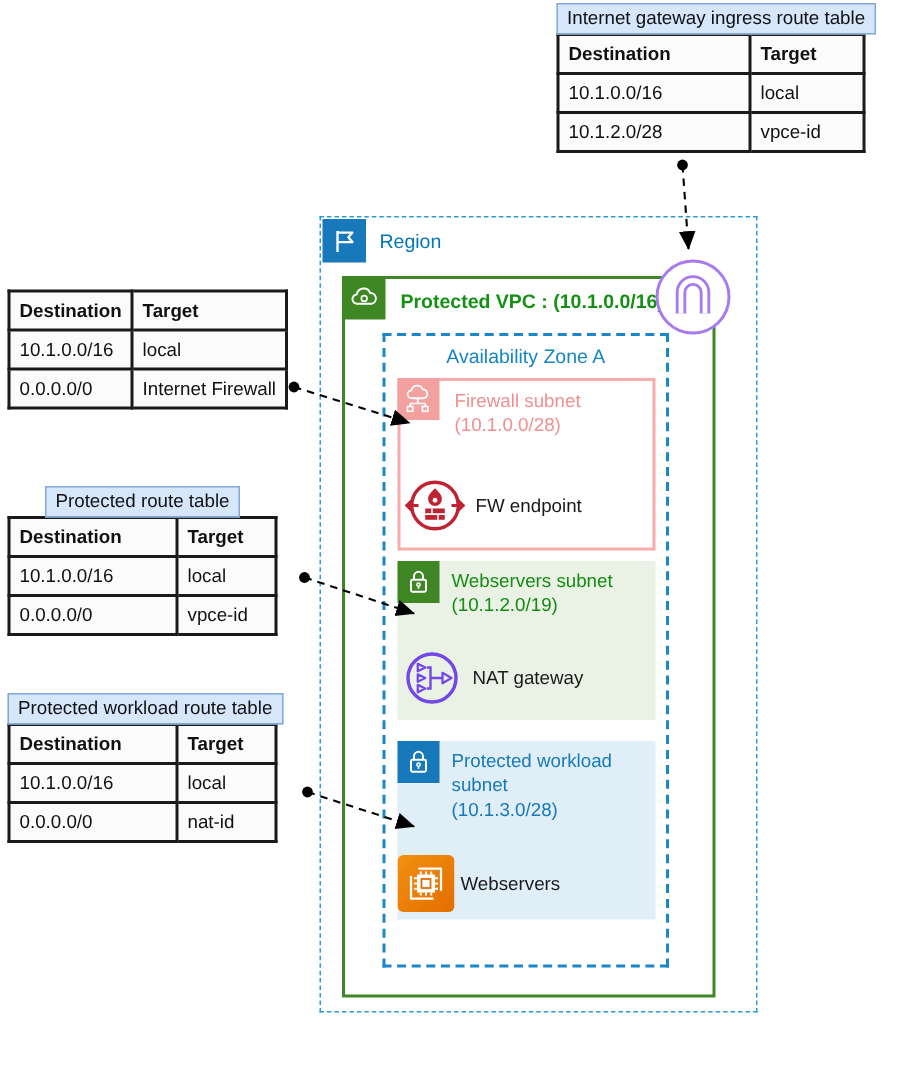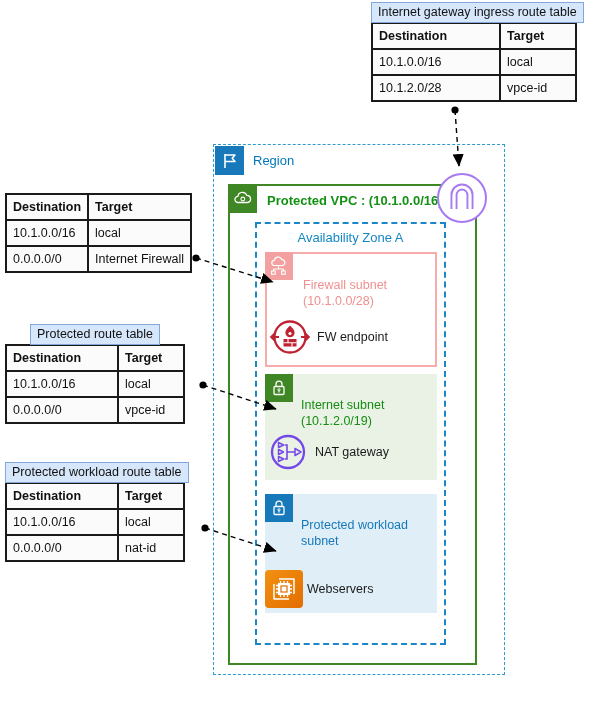--- a/index.html
+++ b/index.html
@@ -28,21 +28,21 @@
   .area-icon { position:absolute; width:29px; height:29px; display:flex; align-items:center; justify-content:center; }
   .region-label { position:absolute; left:39px; top:8px; font-size:13px; color:#0077bb; }
   .vpc-box { position:absolute; left:228px; top:184px; width:249px; height:481px;
     border:2px solid #3f8624; background:transparent; }
   .vpc-label { position:absolute; left:37px; top:7px; font-size:13px; font-weight:bold; color:#149114; white-space:nowrap; }
   .az-box { position:absolute; left:255px; top:222px; width:191px; height:423px;
     border:2px dashed #1b87c9; }
   .az-label { position:absolute; top:6px; left:0; right:0; text-align:center; font-size:13px; color:#1586c4; }
   
   .subnet { position:absolute; left:265px; width:172px; }
-  .subnet-title { position:absolute; left:36px; top:5px; font-size:12.5px; line-height:1.3;margin-top:18px; }
+  .subnet-title { position:absolute; left:36px; top:5px; font-size:12.5px; line-height:1.3; }
   .resource { position:absolute; left:0; right:0; bottom:5px; display:flex; flex-direction:row; align-items:center; gap:4px; }
   .resource-label { font-size:12.5px; color:#1a1a1a; }
   .igw-circle { position:absolute; left:437px; top:173px; width:50px; height:50px;
     border:2.5px solid #a87af0; border-radius:50%; background:#fff; z-index:5;
     display:flex; align-items:center; justify-content:center; }
   .overlay { position:absolute; left:0; top:0; z-index:10; pointer-events:none; }
 </style>
 </head>
 <body>
 
@@ -197,21 +197,21 @@
   <div class="subnet" style="top:374px; height:106px; background:#e9f2e4;">
     <div class="area-icon" style="left:0; top:0; width:28px; height:28px; background:#3f8624;">
       <svg width="20" height="20" viewBox="0 0 20 20">
         <rect x="5" y="8.5" width="10" height="8" rx="1" fill="none" stroke="#fff" stroke-width="1.3"></rect>
         <path d="M7 8.5 V6.2 a3 3 0 0 1 6 0 V8.5" fill="none" stroke="#fff" stroke-width="1.3"></path>
         <circle cx="10" cy="11.8" r="1.1" fill="none" stroke="#fff" stroke-width="1"></circle>
         <path d="M10 12.9 V14.6" stroke="#fff" stroke-width="1"></path>
       </svg>
     </div>
     <div class="subnet-title" style="color:#168c14;">
-      <div>Internet subnet</div>
+      <div>Webservers subnet</div>
       <div>(10.1.2.0/19)</div>
     </div>
     <div class="resource">
       <svg width="46" height="46" viewBox="0 0 46 46">
         <circle cx="23" cy="23" r="16" fill="none" stroke="#7448e8" stroke-width="2.3"></circle>
         <path d="M13.5 13.5 l5 2.5 -5 2.5 Z M13.5 20.5 l5 2.5 -5 2.5 Z M13.5 27.5 l5 2.5 -5 2.5 Z" fill="none" stroke="#7448e8" stroke-width="1.5" stroke-linejoin="round"></path>
         <path d="M19.5 16 H22 V30 H19.5 M22 23 H30" fill="none" stroke="#7448e8" stroke-width="1.6"></path>
         <path d="M30 19.5 l6 3.5 -6 3.5 Z" fill="none" stroke="#7448e8" stroke-width="1.5" stroke-linejoin="round"></path>
       </svg>
       <div class="resource-label">NAT gateway</div>
@@ -222,20 +222,21 @@
     <div class="area-icon" style="left:0; top:0; width:28px; height:28px; background:#1779ba;">
       <svg width="20" height="20" viewBox="0 0 20 20">
         <rect x="5" y="8.5" width="10" height="8" rx="1" fill="none" stroke="#fff" stroke-width="1.3"></rect>
         <path d="M7 8.5 V6.2 a3 3 0 0 1 6 0 V8.5" fill="none" stroke="#fff" stroke-width="1.3"></path>
         <circle cx="10" cy="11.8" r="1.1" fill="none" stroke="#fff" stroke-width="1"></circle>
         <path d="M10 12.9 V14.6" stroke="#fff" stroke-width="1"></path>
       </svg>
     </div>
     <div class="subnet-title" style="color:#1779ba; width:122px;">
       <div>Protected workload subnet</div>
+      <div>(10.1.3.0/28)</div>
     </div>
     <div class="resource">
       <svg width="38" height="38" viewBox="0 0 38 38">
         <defs>
           <linearGradient id="og" x1="0" y1="0" x2="1" y2="1">
             <stop offset="0" stop-color="#f29111"></stop>
               <stop offset="1" stop-color="#e36d00"></stop>
           </linearGradient>
         </defs>
         <rect x="0" y="0" width="38" height="38" rx="4" fill="url(#og)"></rect>

